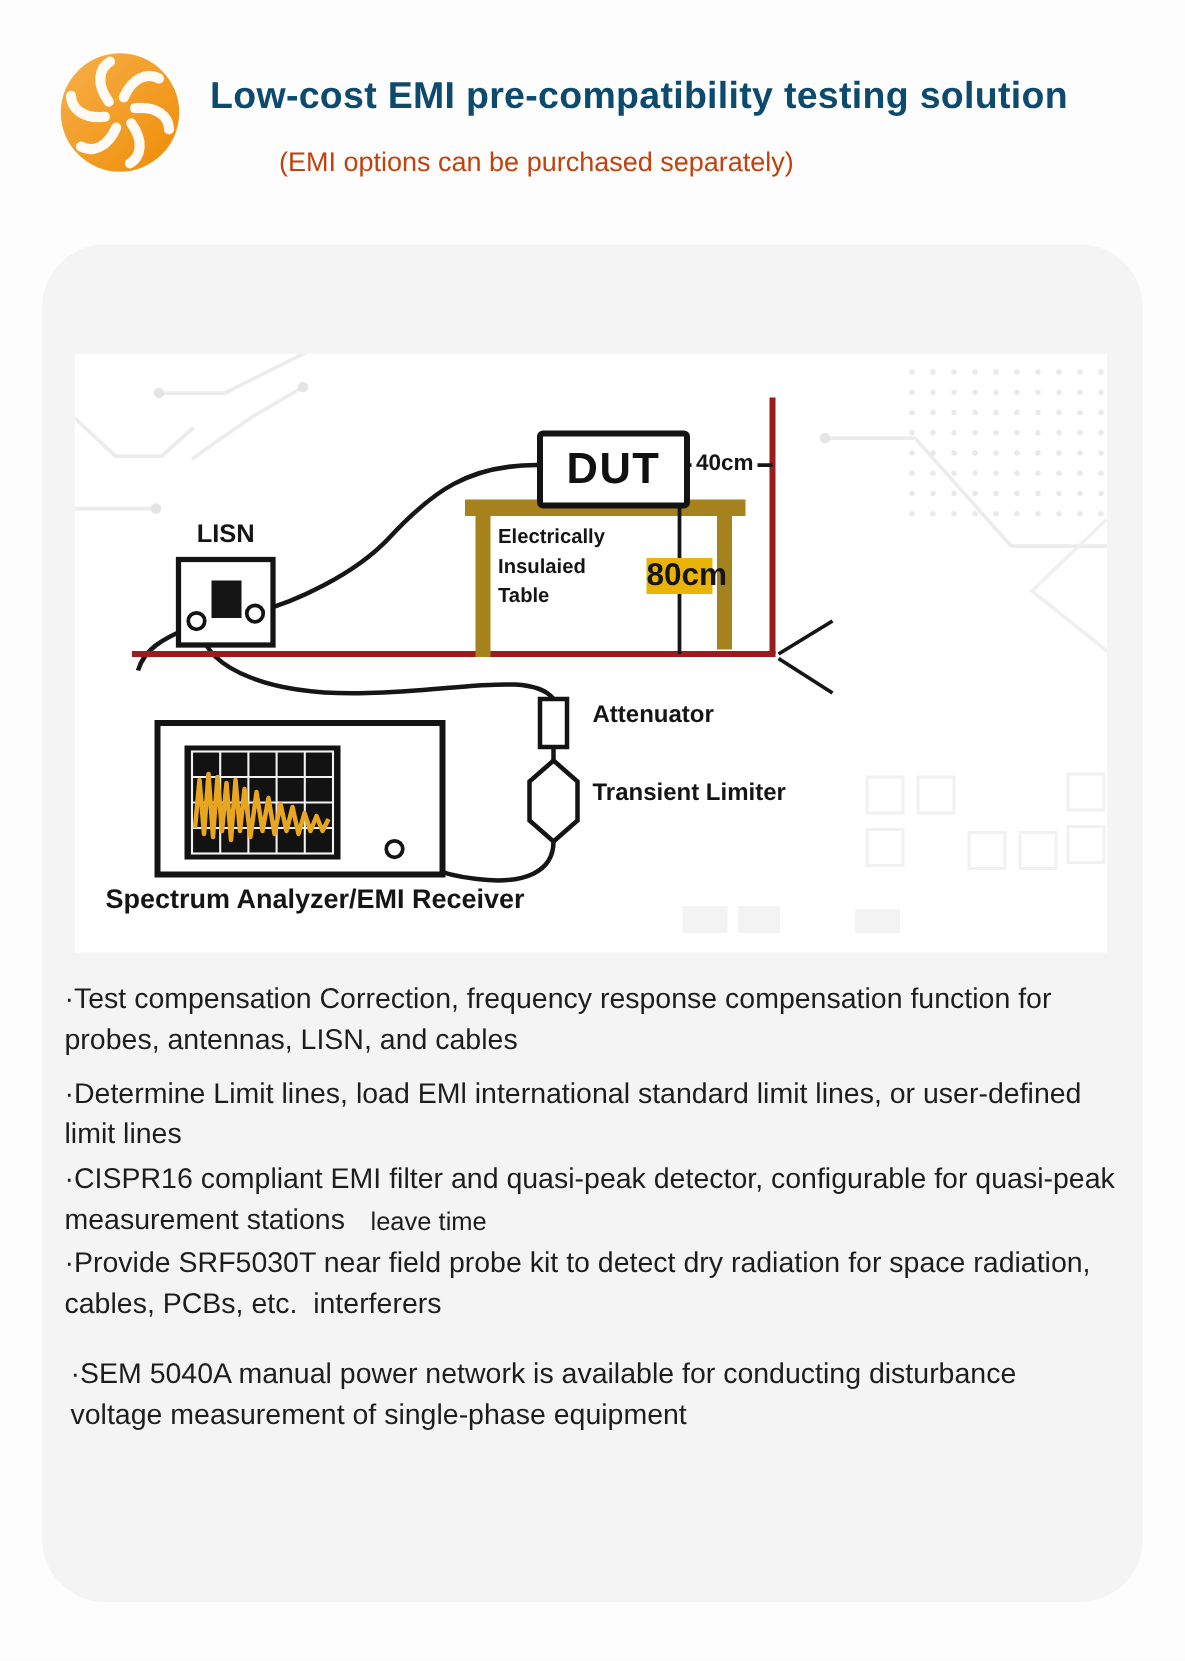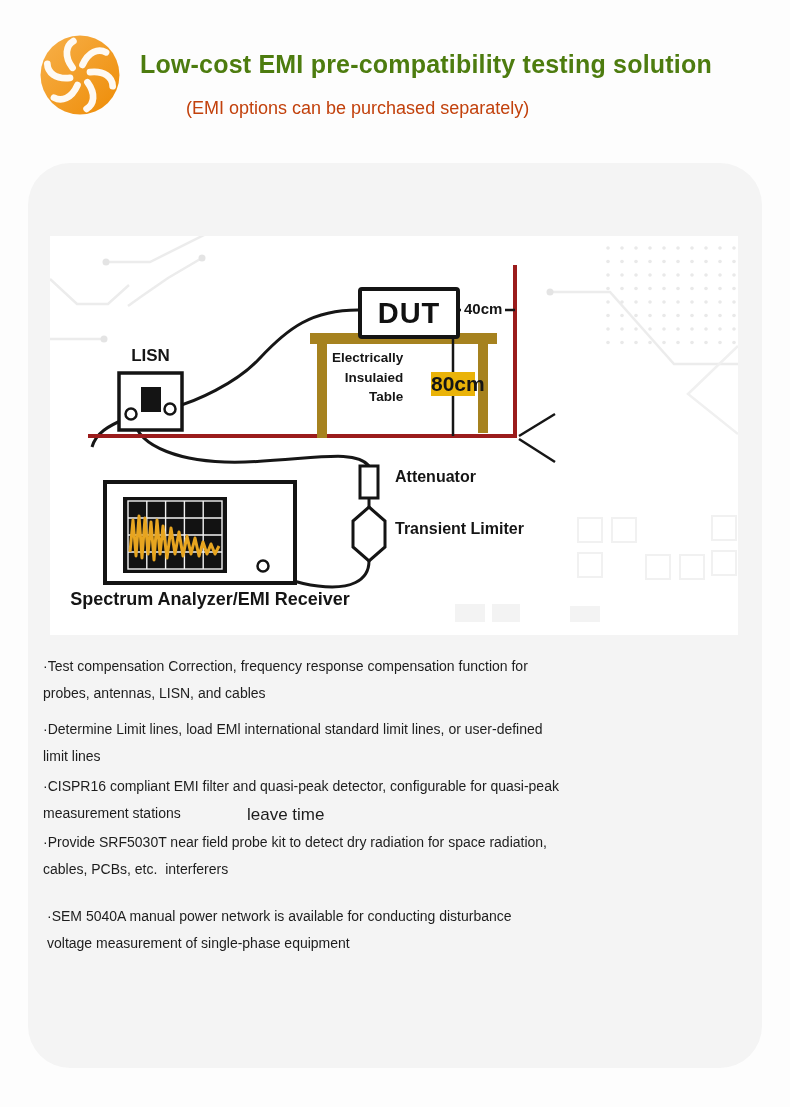--- a/index.html
+++ b/index.html
@@ -5,42 +5,42 @@
   html,body{margin:0;padding:0;}
   body{
     width:790px;height:1107px;position:relative;overflow:hidden;
     background:#fdfdfd;
     font-family:"Liberation Sans","DejaVu Sans",sans-serif;
     color:#1c1c1c;
   }
   .abs{position:absolute;}
   
   .logo{left:38px;top:33px;width:84px;height:84px;}
-  .title{left:140px;top:50px;font-size:25px;font-weight:bold;color:#4d7c0f;letter-spacing:.2px;}
+  .title{left:140px;top:50px;font-size:25px;font-weight:bold;color:#0c4a6e;letter-spacing:.2px;}
   .subtitle{left:186px;top:98px;font-size:18px;color:#c2410c;font-weight:500;}
   
   .card{left:28px;top:163px;width:734px;height:905px;background:#f4f4f4;border-radius:42px;}
   .panel{left:22px;top:73px;width:688px;height:399px;background:#ffffff;}
   .panel svg{position:absolute;left:0;top:0;}
   
-  .dlabel{position:absolute;font-weight:bold;color:#151515;white-space:pre-wrap;text-align:right;}
+  .dlabel{position:absolute;font-weight:bold;color:#151515;white-space:pre-wrap;}
   .dut-box{left:308px;top:51px;width:94px;height:44px;border:4px solid #141414;border-radius:4px;
     background:#fff;display:flex;align-items:center;justify-content:center;
     font-size:29px;font-weight:bold;letter-spacing:1px;color:#111;}
   .lisn-label{left:69px;top:110px;width:63px;text-align:center;font-size:17px;}
   .table-label{left:282px;top:112px;font-size:13.5px;line-height:19.5px;}
   .dim40{left:411px;top:64px;font-size:15px;background:#fff;padding:0 3px;}
   .dim80{left:381px;top:136px;width:44px;text-align:center;font-size:21px;background:#eab308;}
   .ground-label{left:504px;top:168px;font-size:15px;line-height:21px;}
   .atten-label{left:345px;top:232px;font-size:16px;}
   .limiter-label{left:345px;top:284px;font-size:16px;}
   .analyzer-label{left:10px;top:353px;width:300px;text-align:center;font-size:18px;}
   
   .features{left:15px;top:490px;width:707px;}
-  .features p{margin:0;font-size:14px;line-height:27px;color:#1d1d1d;white-space:pre-wrap;}
+  .features p{margin:0;font-size:19px;line-height:27px;color:#1d1d1d;white-space:pre-wrap;}
   .features p.p2{margin-top:9px;}
   .features p.p3{margin-top:3px;}
   .features p.p4{margin-top:2px;}
   .features p.p5{margin-top:20px;padding-left:4px;}
   .features p.p6{margin-top:13px;padding-left:3px;}
   .leave-time{left:219px;top:622px;font-size:17px;color:#1d1d1d;margin-top:20px;}
 </style>
 </head>
 <body>
 

